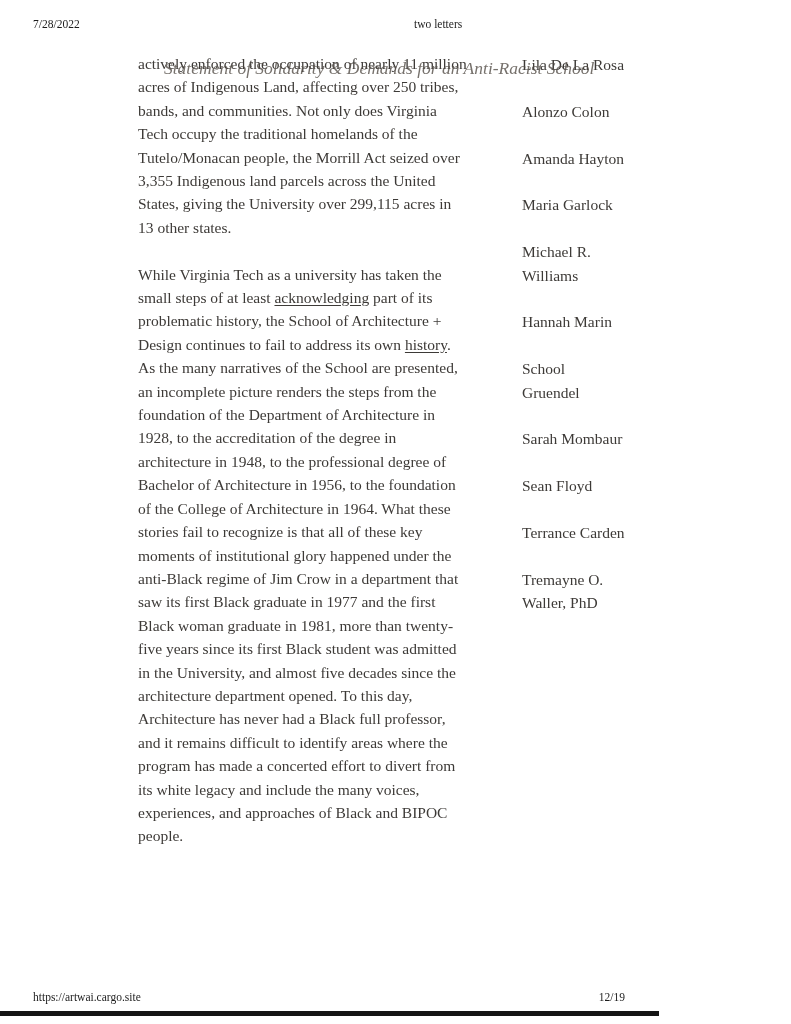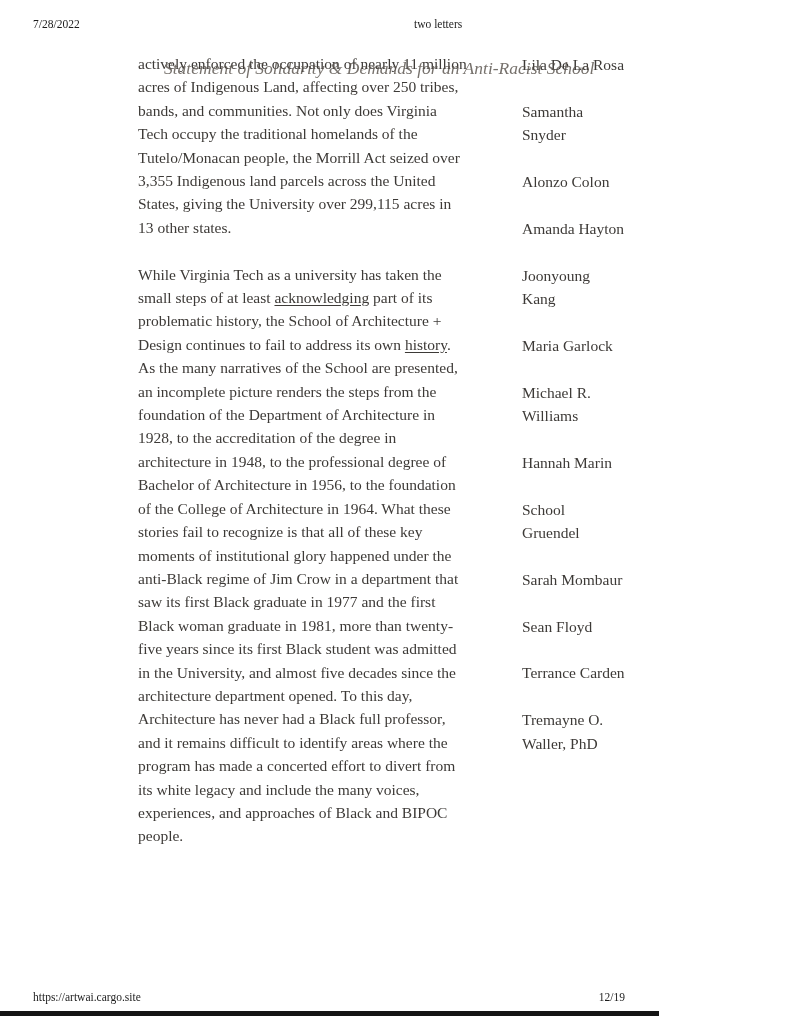--- a/index.html
+++ b/index.html
@@ -95,24 +95,22 @@
 
   <div class="overlay-title">Statement of Solidarity &amp; Demands for an Anti-Racist School</div>
 
   <div class="col-left">
       <p><span>actively enforced the occupation of nearly 11 million acres of Indigenous Land, affecting over 250 tribes, bands, and communities. Not only does Virginia Tech occupy the traditional homelands of the Tutelo/Monacan people, the Morrill Act seized over 3,355 Indigenous land parcels across the United States, giving the University over 299,115 acres in 13 other states.</span></p>
       <p><span>While Virginia Tech as a university has taken the small steps of at least </span><span class="u">acknowledging</span><span> part of its problematic history, the School of Architecture + Design continues to fail to address its own </span><span class="u">history</span><span>. As the many narratives of the School are presented, an incomplete picture renders the steps from the foundation of the Department of Architecture in 1928, to the accreditation of the degree in architecture in 1948, to the professional degree of Bachelor of Architecture in 1956, to the foundation of the College of Architecture in 1964. What these stories fail to recognize is that all of these key moments of institutional glory happened under the anti-Black regime of Jim Crow in a department that saw its first Black graduate in 1977 and the first Black woman graduate in 1981, more than twenty-five years since its first Black student was admitted in the University, and almost five decades since the architecture department opened. To this day, Architecture has never had a Black full professor, and it remains difficult to identify areas where the program has made a concerted effort to divert from its white legacy and include the many voices, experiences, and approaches of Black and BIPOC people.</span></p>
     </div>
 
   <div class="col-right">
       <div class="name-item">Lila De La Rosa</div>
-      <div class="name-item">Samantha Snyder</div>
       <div class="name-item">Alonzo Colon</div>
       <div class="name-item">Amanda Hayton</div>
-      <div class="name-item">Joonyoung Kang</div>
       <div class="name-item">Maria Garlock</div>
       <div class="name-item">Michael R. Williams</div>
       <div class="name-item">Hannah Marin</div>
       <div class="name-item">School Gruendel</div>
       <div class="name-item">Sarah Mombaur</div>
       <div class="name-item">Sean Floyd</div>
       <div class="name-item">Terrance Carden</div>
       <div class="name-item">Tremayne O. Waller, PhD</div>
     </div>
 

